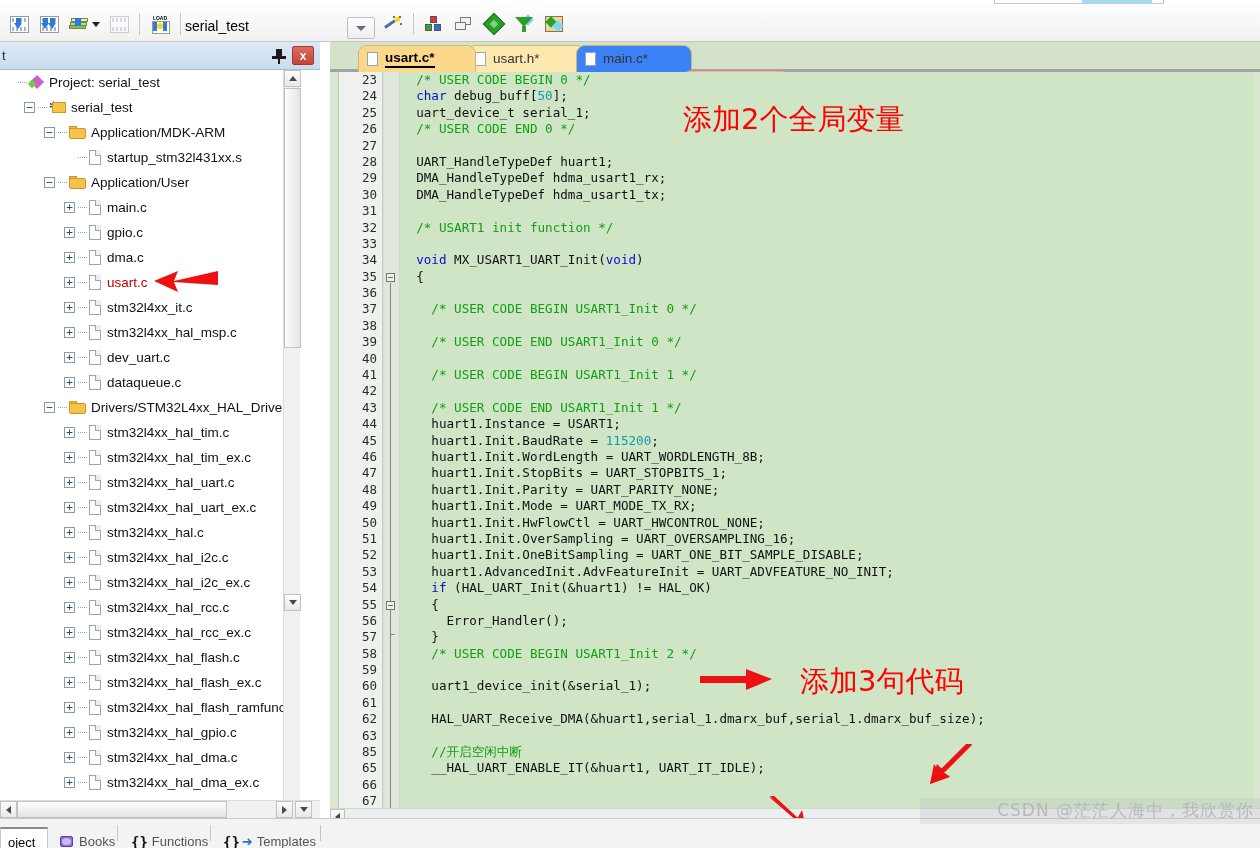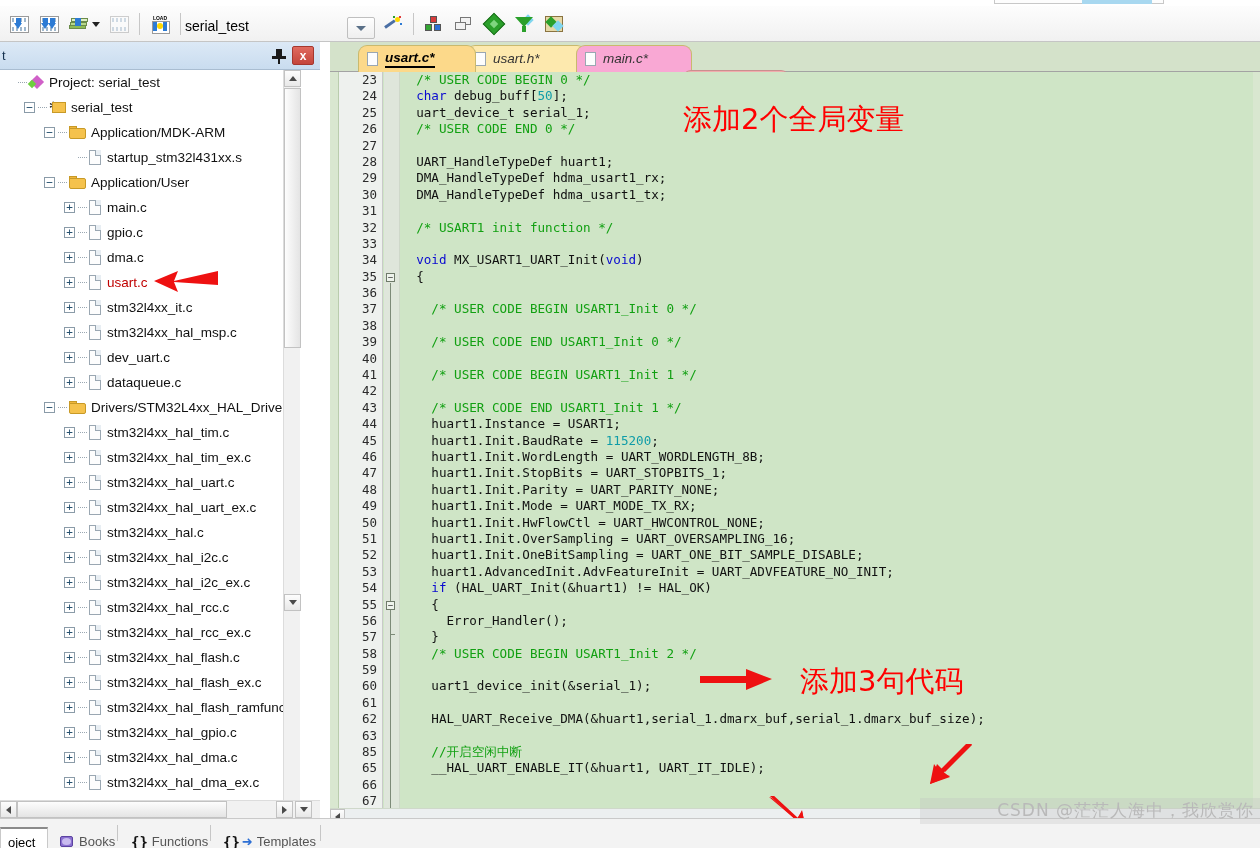--- a/index.html
+++ b/index.html
@@ -223,35 +223,35 @@
   }
   .hs-btn{position:absolute;top:0;width:17px;height:17px;background:linear-gradient(#fdfdfd,#e8e8e8);border:1px solid #c2c2c2;box-sizing:border-box;display:flex;align-items:center;justify-content:center;}
 
   
   .editor{
     position:absolute;left:330px;top:42px;width:930px;height:782px;
     background:#d9e7d0;
   }
   .tabbar{
     position:absolute;left:0;top:0;width:930px;height:30px;
-    background:#d4e2ca;border-bottom:1px solid #a3a3a3;box-sizing:border-box;font-style:italic;
+    background:#d4e2ca;border-bottom:3px solid #a3a3a3;box-sizing:border-box;
   }
   .etab{
     position:absolute;top:3px;height:27px;
     display:flex;align-items:center;padding:0 12px 0 8px;
     border-top-left-radius:9px;border-top-right-radius:9px;
     box-sizing:border-box;font-size:13.5px;
     border:1px solid #c9b96e;border-bottom:none;
   }
   .etab .ficon{width:12px;height:15px;margin-right:6px;position:relative;flex:none;}
   .etab .ficon .pg{position:absolute;left:0;top:0;width:11px;height:14px;background:#fdfdfd;border:1px solid #9aa7b2;box-sizing:border-box;}
   .etab.active{background:#fcd98a;color:#000;z-index:5;}
   .etab.active .lab{border-bottom:2px solid #000;font-weight:bold;}
   .etab.yellow{background:#fde9ae;color:#333;}
-  .etab.green{background:#f9a8d4;color:#333;}
+  .etab.green{background:#3b82f6;color:#333;}
   .etab.pink{background:#f0adad;color:#5a2020;border-color:#cb8f8f;}
   .etab .lab{line-height:16px;}
 
   .codewrap{
     position:absolute;left:8px;top:30px;width:914px;height:736px;
     background:#cfe5c6;overflow:hidden;
     border-left:1px solid #b9ccad;
   }
   .gutter{
     position:absolute;left:0;top:0;width:44px;height:736px;

